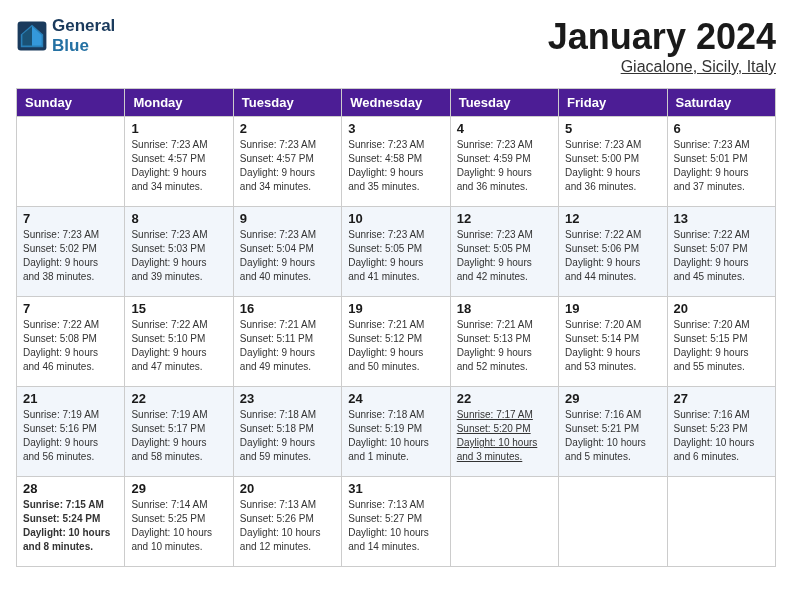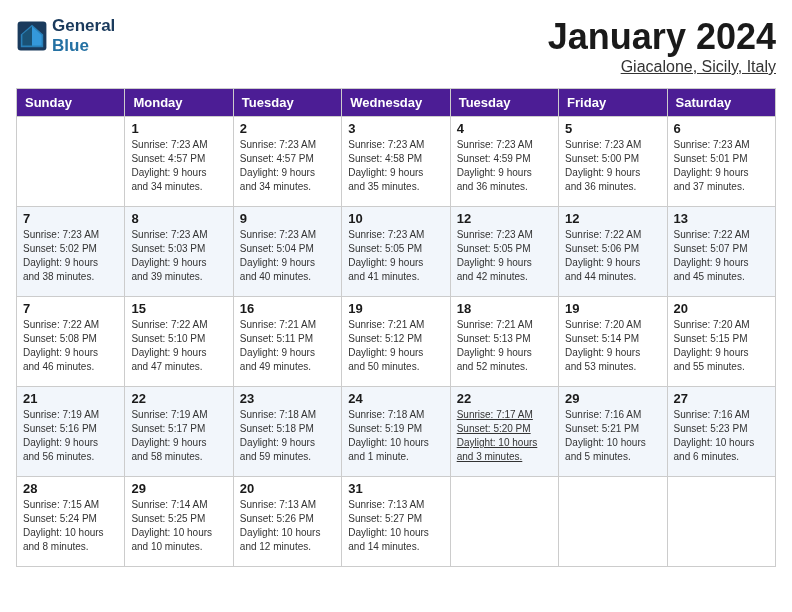--- a/index.html
+++ b/index.html
@@ -307,21 +307,21 @@
           <span class="day-number">27</span>
           <div class="day-info" style="white-space: pre-line;">Sunrise: 7:16 AM
 Sunset: 5:23 PM
 Daylight: 10 hours
 and 6 minutes.</div>
         </td>
       </tr>
       <tr>
         <td>
           <span class="day-number">28</span>
-          <div class="day-info" style="white-space: pre-line;">Sunrise: 7:15 AM
+          <div class="day-info" style="white-space: pre-line; font-weight: bold;">Sunrise: 7:15 AM
 Sunset: 5:24 PM
 Daylight: 10 hours
 and 8 minutes.</div>
         </td>
         <td>
           <span class="day-number">29</span>
           <div class="day-info" style="white-space: pre-line;">Sunrise: 7:14 AM
 Sunset: 5:25 PM
 Daylight: 10 hours
 and 10 minutes.</div>

